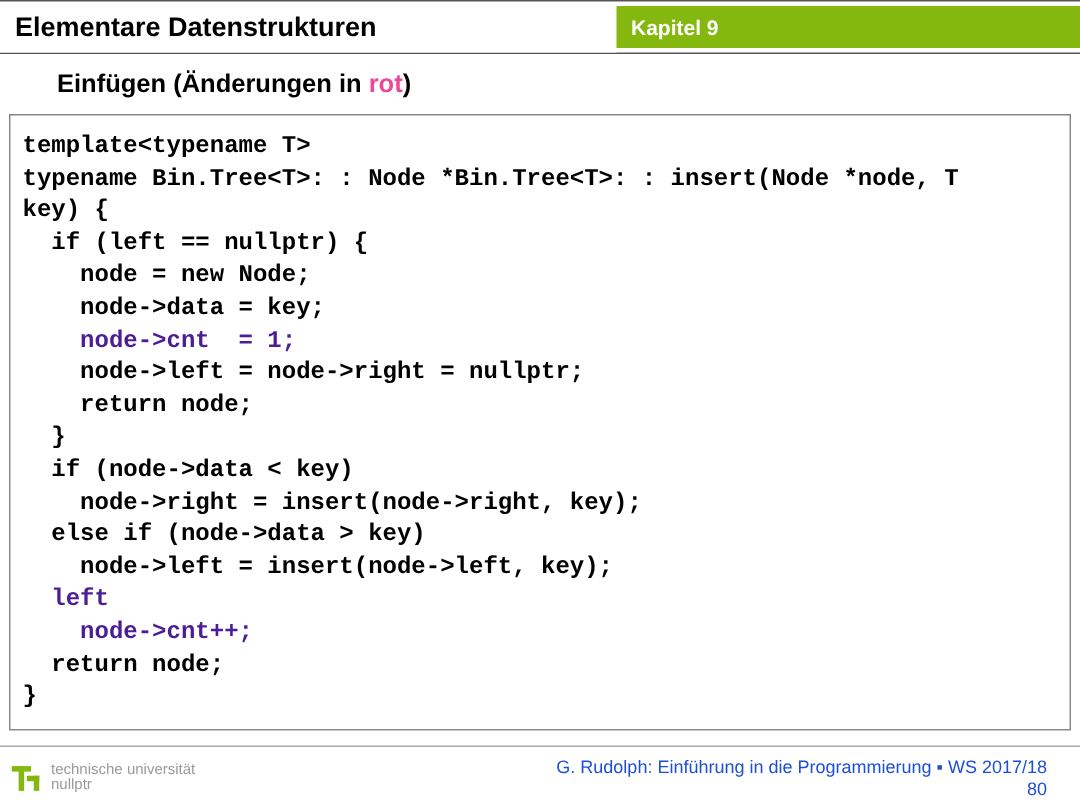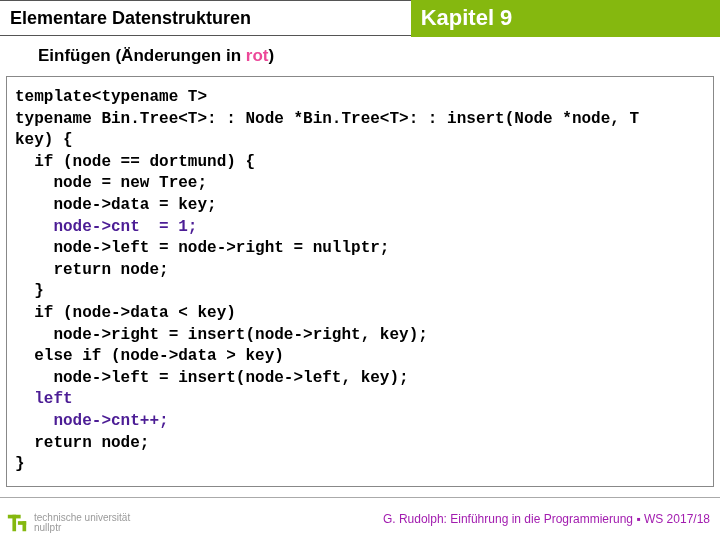--- a/index.html
+++ b/index.html
@@ -1,51 +1,51 @@
 <!DOCTYPE html>
 <html><head>
 <meta charset="utf-8">
 <style>
   * { margin: 0; padding: 0; box-sizing: border-box; }
   html, body { width: 720px; height: 540px; font-family: Arial, Helvetica, sans-serif; background: #fff; overflow: hidden; }
   .slide { width: 720px; height: 540px; position: relative; display: flex; flex-direction: column; }
   .header { display: flex; align-items: center; height: 36px; border-top: 1px solid #555; border-bottom: 1px solid #555; }
   .header-left { flex: 1.35; background: #fff; color: #000; font-weight: bold; font-size: 18px; padding: 6px 10px; }
-  .header-right { flex: 1; background: #85b80f; color: #fff; font-weight: bold; font-size: 22px; padding: 6px 10px; }
+  .header-right { flex: 1; background: #85b80f; color: #fff; font-weight: bold; font-size: 14px; padding: 6px 10px; }
   .subhead { padding: 10px 0 8px 38px; font-size: 17px; font-weight: bold; color: #000; }
   .subhead .red { color: #ec4899; }
   .code-box { margin: 2px 6px 0 6px; border: 1px solid #888; padding: 10px 8px 10px 8px; font-family: "Courier New", Courier, monospace; font-size: 16px; font-weight: bold; line-height: 1.35; white-space: pre; overflow: hidden; color: #000; }
   .code-box .red { color: #4c1d95; }
-  .footer { position: absolute; bottom: 6px; left: 0; right: 0; display: flex; align-items: flex-start; justify-content: space-between; padding: 0 10px 0 6px; }
+  .footer { position: absolute; bottom: 6px; left: 0; right: 12px; display: flex; align-items: center; justify-content: space-between; padding: 0 10px 0 6px; }
   .footer-rule { position: absolute; bottom: 42px; left: 0; right: 0; height: 1px; background: #aaa; }
   .logo { display: flex; align-items: center; gap: 6px; }
   .logo-mark { width: 22px; height: 22px; }
   .logo-mark svg { display: block; }
   .logo-text { color: #9a9a9a; font-size: 10px; line-height: 1.05; }
-  .credit { text-align: right; color: #a21caf; font-size: 12px; line-height: 1.25; }
+  .credit { text-align: right; color: #1d4ed8; font-size: 12px; line-height: 1.25; }
 </style>
 </head>
 <body>
 
 <div class="slide">
 
   <div class="header">
     <div class="header-left">Elementare Datenstrukturen</div>
     <div class="header-right">Kapitel 9</div>
   </div>
 
   <div class="subhead">
     <span>Einfügen (Änderungen in </span><span class="red">rot</span><span>)</span>
   </div>
 
   <div class="code-box"><span>template&lt;typename T&gt;</span>
 <span>typename Bin.Tree&lt;T&gt;: : Node *Bin.Tree&lt;T&gt;: : insert(Node *node, T</span>
 <span>key) {</span>
-<span>  if (node == dortmund) {</span>
-<span>    node = new Tree;</span>
+<span>  if (left == nullptr) {</span>
+<span>    node = new Node;</span>
 <span>    node-&gt;data = key;</span>
 <span>    </span><span class="red">node-&gt;cnt  = 1;</span>
 <span>    node-&gt;left = node-&gt;right = nullptr;</span>
 <span>    return node;</span>
 <span>  }</span>
 <span>  if (node-&gt;data &lt; key)</span>
 <span>    node-&gt;right = insert(node-&gt;right, key);</span>
 <span>  else if (node-&gt;data &gt; key)</span>
 <span>    node-&gt;left = insert(node-&gt;left, key);</span>
 <span>  </span><span class="red">left</span>
@@ -65,16 +65,17 @@
           <rect x="18" y="10" width="4" height="11" fill="#85b80f"></rect>
         </svg>
       </div>
       <div class="logo-text">
         <div>technische universität</div>
         <div>nullptr</div>
       </div>
     </div>
     <div class="credit">
       <div>G. Rudolph: Einführung in die Programmierung ▪ WS 2017/18</div>
+      <div>80</div>
     </div>
   </div>
 
 </div>
 
 </body></html>

